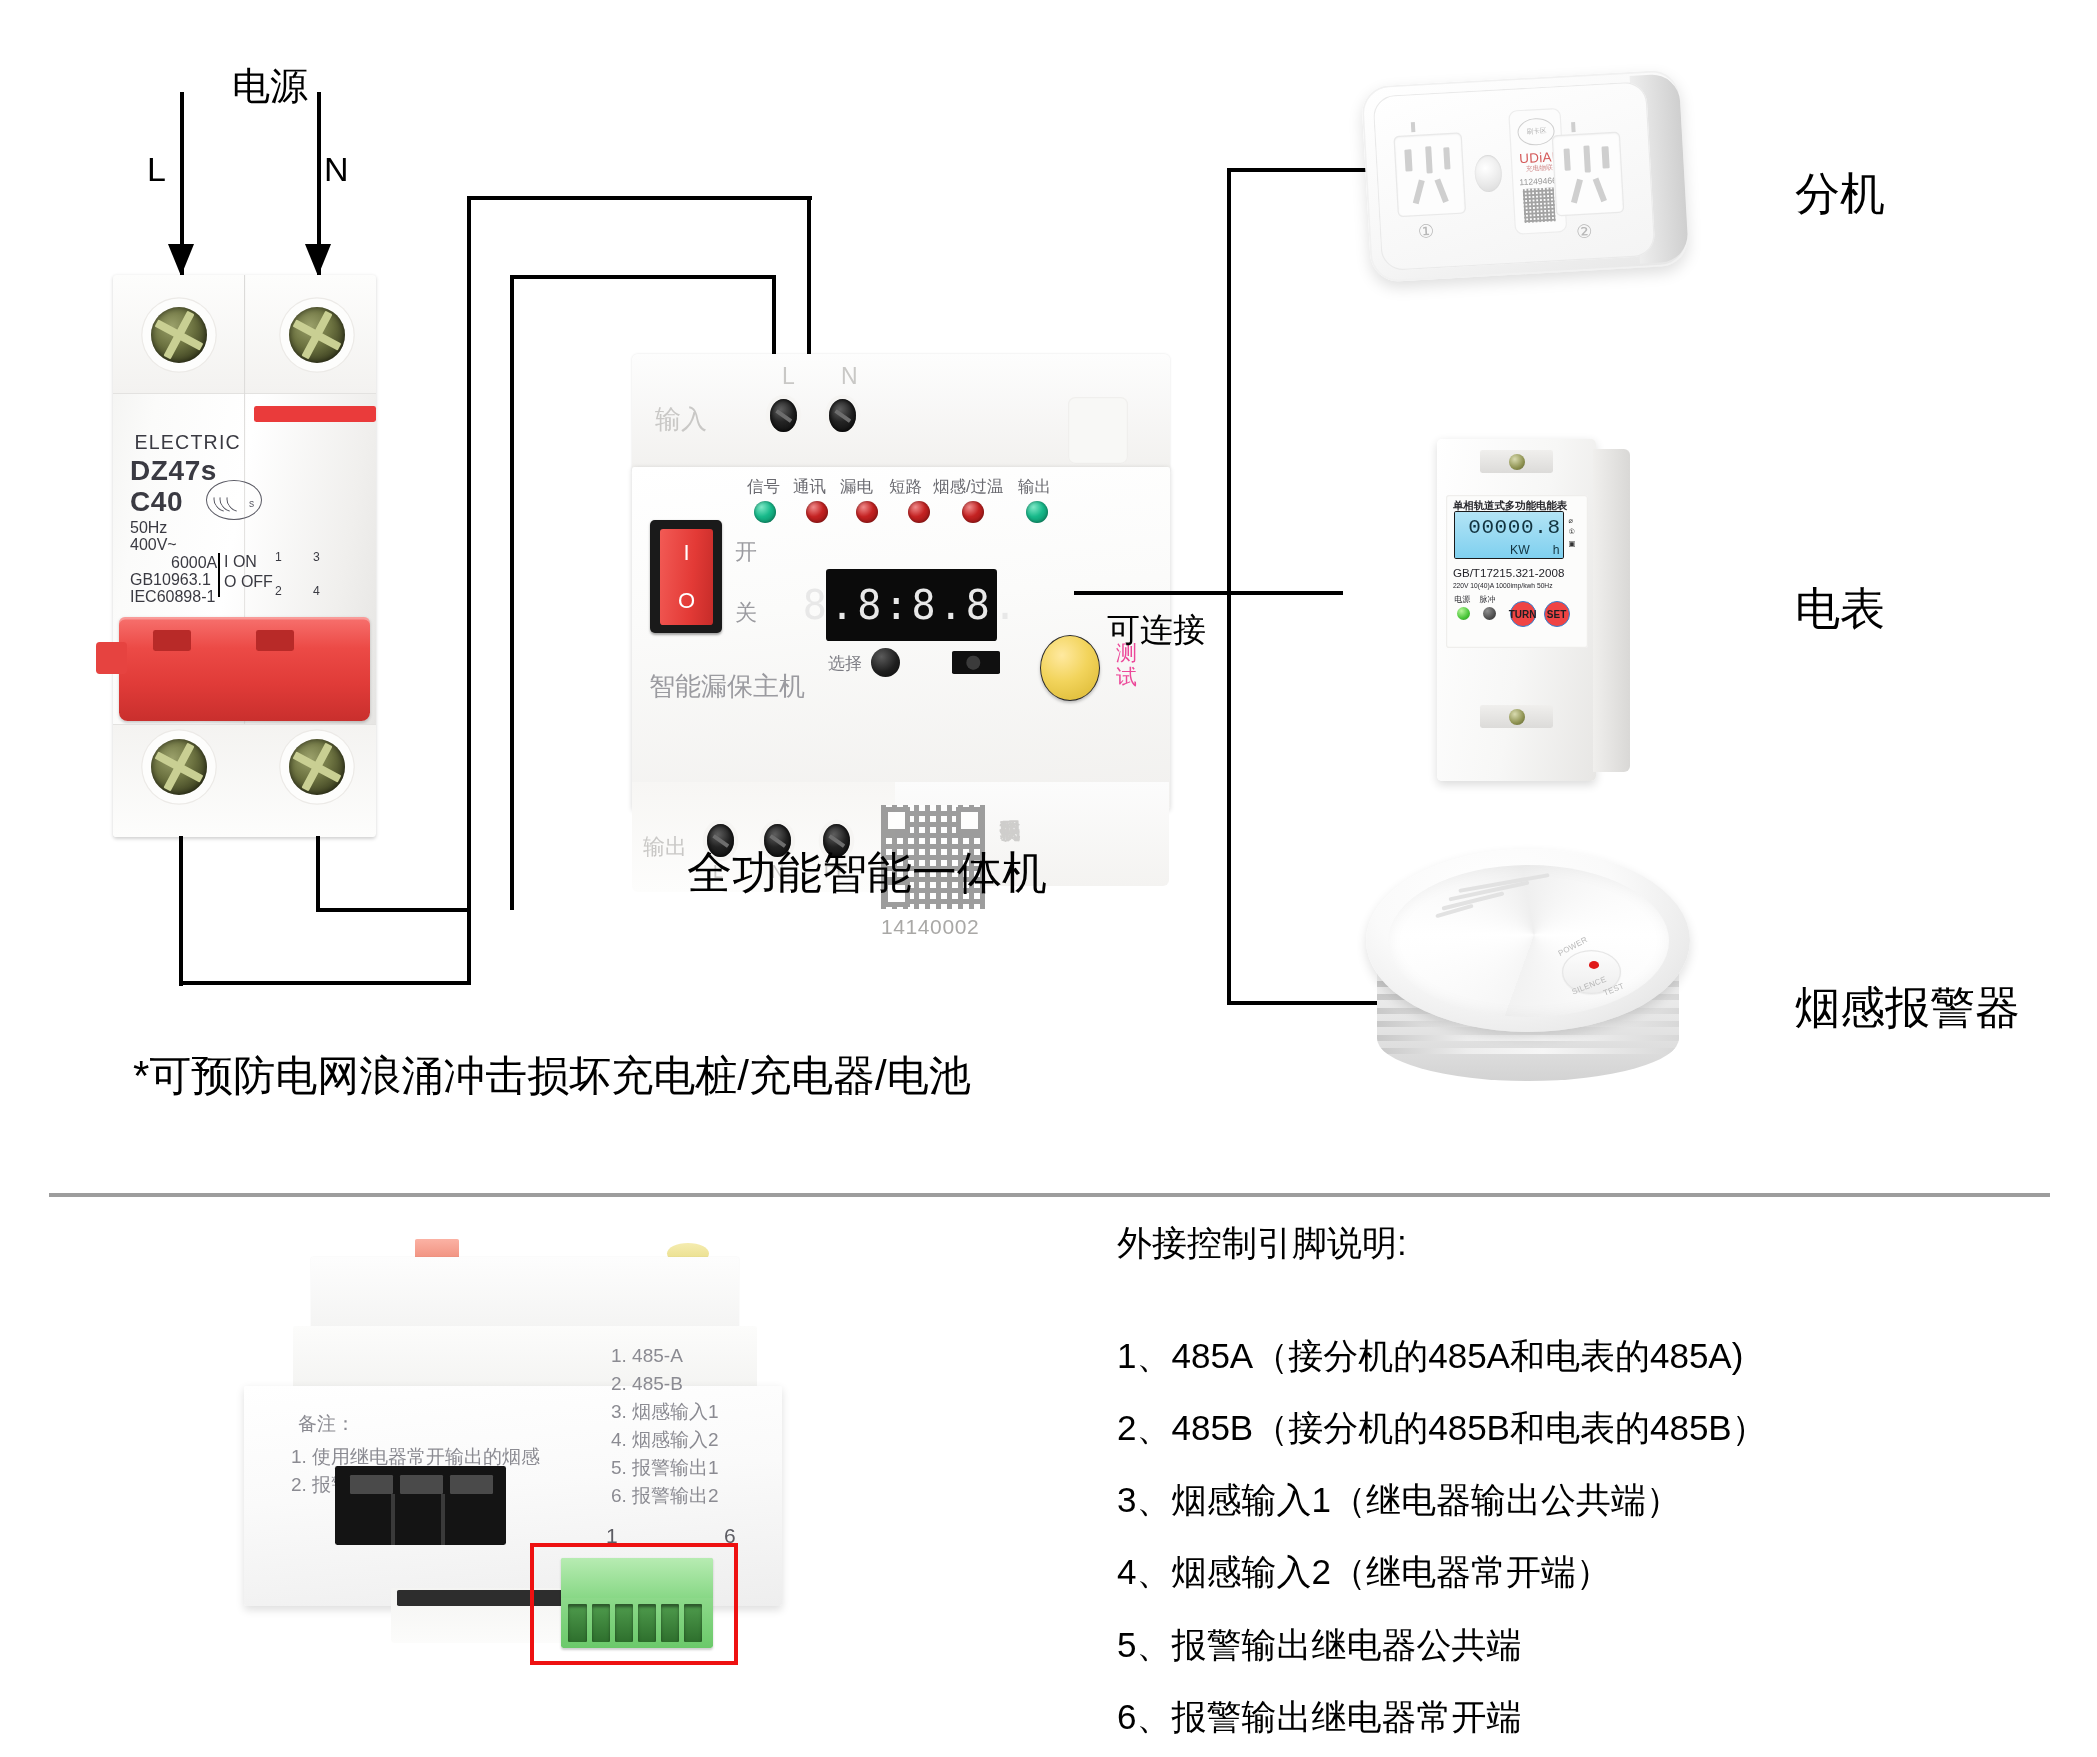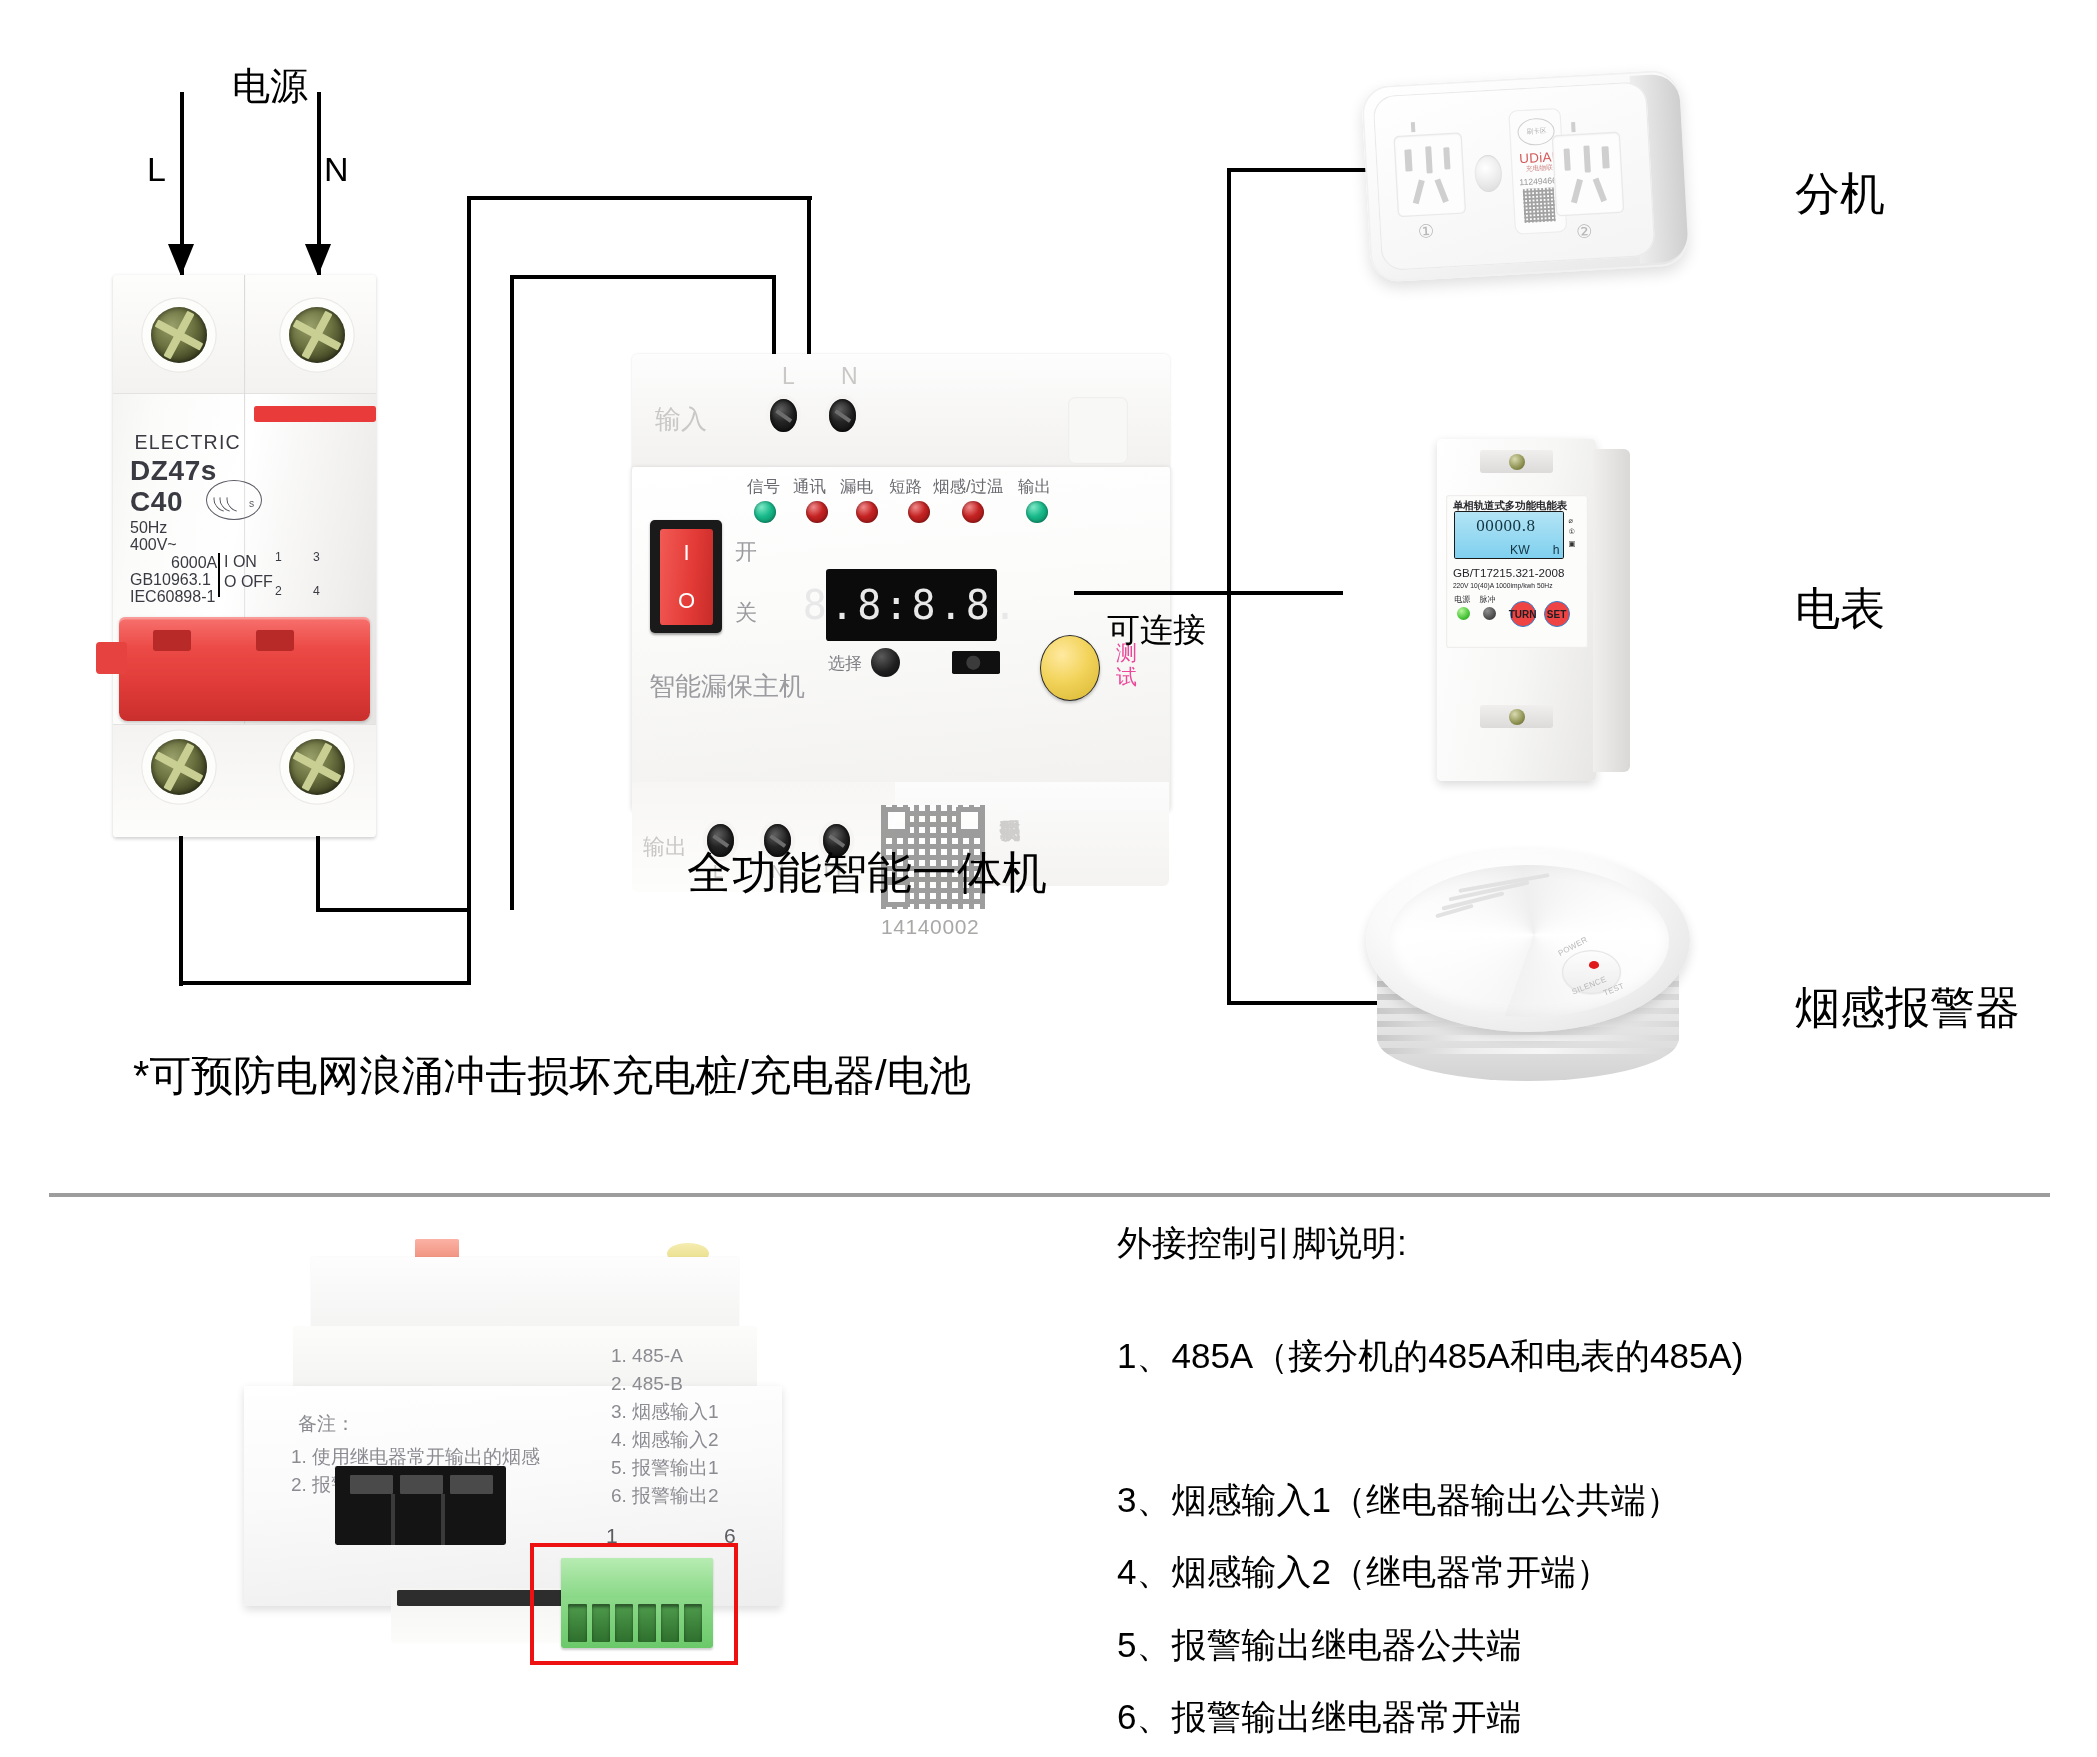--- a/index.html
+++ b/index.html
@@ -255,22 +255,22 @@
     position:absolute; left:8.6px; top:56px; width:142px; height:153px;
     background:#fcfcfb; border-radius:3.1px; box-shadow: inset 0 0 0 1.2px #efeeec;
   }
   .meter-title { position:absolute; font-size:10.4px; color:#25252a; white-space:nowrap; font-weight:bold;}
   .lcd {
     position:absolute; left:8.6px; top:16px; width:110px; height:48px;
     background: linear-gradient(#b3e4f5,#7fd0ef);
     border:1.8px solid #1a1a1a; border-radius:1.8px;
   }
   .lcd-num {
-    position:absolute; left:21px; top:3.7px; font-family:Liberation Serif, serif;
-    font-size:17px; color:#12333f; letter-spacing:0.6px;
+    position:absolute; left:13px; top:3.7px; font-family:Liberation Mono, monospace;
+    font-size:21px; color:#12333f; letter-spacing:0.6px;
   }
   .lcd-unit { position:absolute; right:3.7px; bottom:0.6px; font-size:12.2px; color:#12333f; }
   .lcd-unit .k { margin-right:23px; }
   .lcd-icons { position:absolute; right:-12.2px; top:3.7px; font-size:7.3px; color:#333; line-height:11.6px;}
   .meter-std { position:absolute; font-size:11.6px; color:#24242a; white-space:nowrap; }
   .meter-sub { position:absolute; font-size:6.7px; color:#24242a; white-space:nowrap; }
   .m-led { position:absolute; width:13.4px; height:13.4px; border-radius:50%; }
   .m-led.g { background: radial-gradient(circle at 34% 30%, #b6f59a, #47c436 60%, #2a8a1f); }
   .m-led.k { background: radial-gradient(circle at 34% 30%, #8f8f8f, #4e4e4e 60%, #2b2b2b); }
   .m-btn {
@@ -689,19 +689,20 @@
       <div class="slot" style="left:31px;"></div>
       <div class="slot" style="left:54px;"></div>
       <div class="slot" style="left:77px;"></div>
       <div class="slot" style="left:100px;"></div>
       <div class="slot" style="left:123px;"></div>
     </div>
   </div>
 
   <div class="abs cn-mid" style="left:1117px; top:1220px; font-size:35px;">外接控制引脚说明:</div>
   <div class="abs cn-mid" style="left:1117px; top:1333px; font-size:35px;">1、485A（接分机的485A和电表的485A)</div>
+  <div class="abs cn-mid" style="left:1117px; top:1405px; font-size:35px;">2、485B（接分机的485B和电表的485B）</div>
   <div class="abs cn-mid" style="left:1117px; top:1477px; font-size:35px;">3、烟感输入1（继电器输出公共端）</div>
   <div class="abs cn-mid" style="left:1117px; top:1549px; font-size:35px;">4、烟感输入2（继电器常开端）</div>
   <div class="abs cn-mid" style="left:1117px; top:1622px; font-size:35px;">5、报警输出继电器公共端</div>
   <div class="abs cn-mid" style="left:1117px; top:1694px; font-size:35px;">6、报警输出继电器常开端</div>
 
 </div>
 
 
 </body></html>

